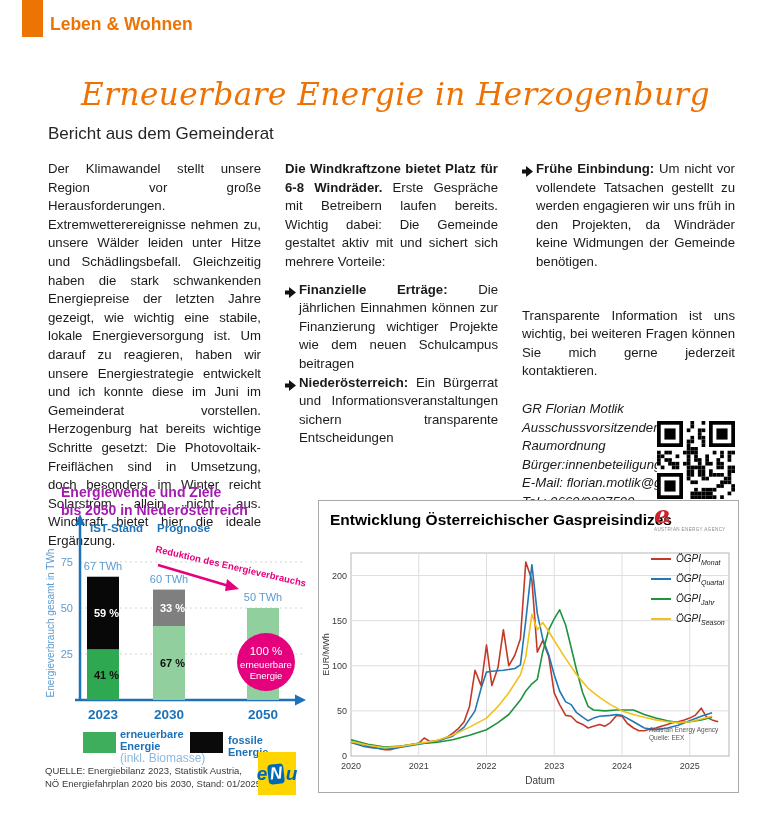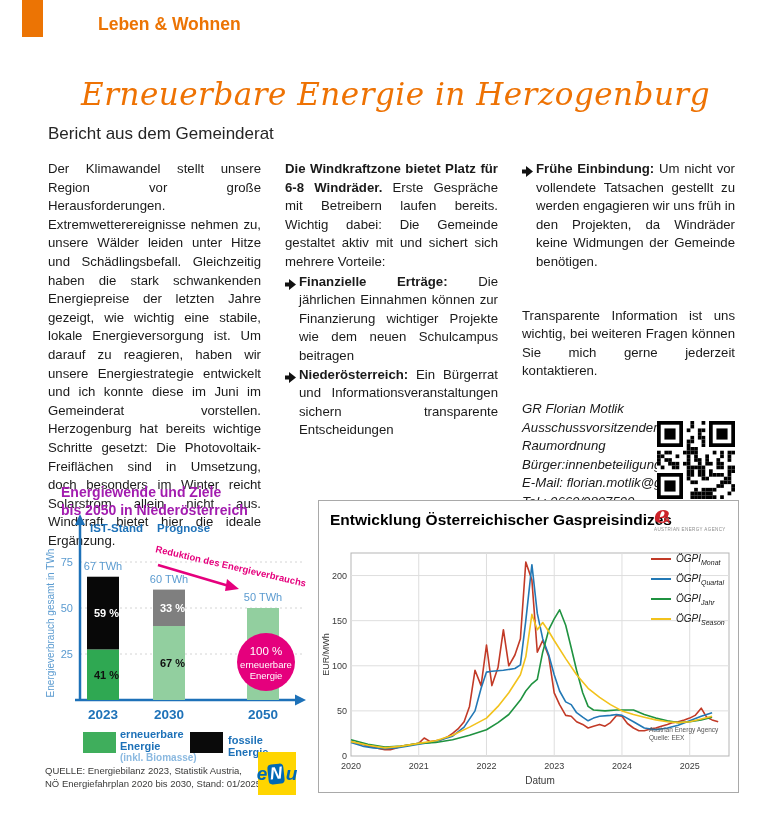--- a/index.html
+++ b/index.html
@@ -3,46 +3,46 @@
 <meta charset="utf-8">
 <style>
   * { margin:0; padding:0; box-sizing:border-box; }
   html,body { background:#ffffff; }
   .page {
     position:relative; width:763px; height:819px; background:#ffffff;
     font-family:"Liberation Sans", sans-serif; color:#1a1a1a; overflow:hidden;
   }
   
   .tag-square { position:absolute; left:22px; top:0; width:21px; height:37px; background:#ec7404; }
-  .section-label { position:absolute; left:50px; top:14px; font-size:17.5px; font-weight:bold; color:#ec7404;margin-left:48px; }
+  .section-label { position:absolute; left:50px; top:14px; font-size:17.5px; font-weight:bold; color:#ec7404; }
   .article-title {
     position:absolute; left:48px; top:76px; font-family:"DejaVu Serif", serif;
     font-style:italic; font-weight:normal; font-size:31px; color:#ee7203; letter-spacing:0.5px;margin-left:33px;
   }
   .article-subtitle { position:absolute; left:48px; top:124px; font-size:17px; color:#262626; }
 
   
   .columns { position:absolute; left:48px; top:160px; width:687px; display:flex; gap:24px; }
   .col { width:213px; font-size:13.2px; line-height:18.6px; text-align:justify; position:relative; }
   .lead-bold { font-weight:bold; }
-  .bullets { margin-top:1px; }
+  .bullets { margin-top:9px; }
   .bullet { position:relative; padding-left:14px; text-align:justify; }
   .bullet .arrow-ic { position:absolute; left:0; top:4px; }
   .bullet b { font-weight:bold; }
   .closing { margin-top:35px; }
   .contact { margin-top:19px; font-style:italic; }
   .qr { position:absolute; right:0; top:261px; width:78px; height:78px; }
 
   
   .energy-chart { position:absolute; left:45px; top:483px; width:272px; height:322px; }
   .energy-title { font-size:14px; line-height:18px; font-weight:bold; color:#a21caf;margin-left:16px; }
   #bar-svg { position:absolute; left:0; top:25px; }
   .bar-legend-swatch { position:absolute; width:33px; height:21px; }
   .bl-text { position:absolute; font-size:11px; line-height:12px; font-weight:bold; color:#1d71b8; }
-  .bl-note { font-weight:bold; color:#8bb9e0; font-size:10px; }
+  .bl-note { font-weight:normal; color:#8bb9e0; font-size:12px; }
   .chart-source { position:absolute; left:0; top:281px; font-size:9.5px; line-height:13px; color:#3a3a39; }
 
   
   .enu-logo { position:absolute; left:258px; top:752px; width:38px; height:43px; background:#ffd500;
     display:flex; align-items:center; justify-content:center; font-weight:bold; font-style:italic;
     font-size:19px; color:#0069b4; }
   .enu-n { background:#0069b4; color:#fff; border-radius:4px; padding:0 2px; margin:0 1px;
     transform:rotate(-6deg); font-size:17px; display:inline-block; }
 
   

